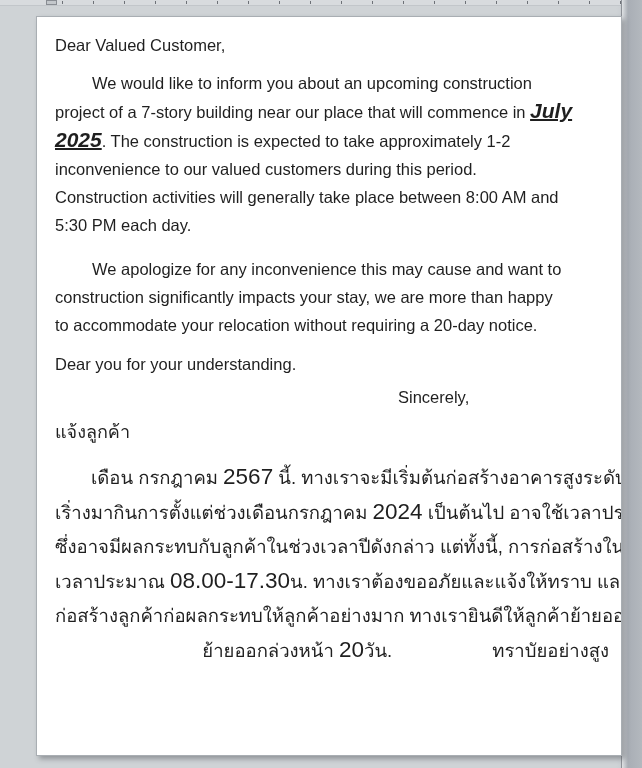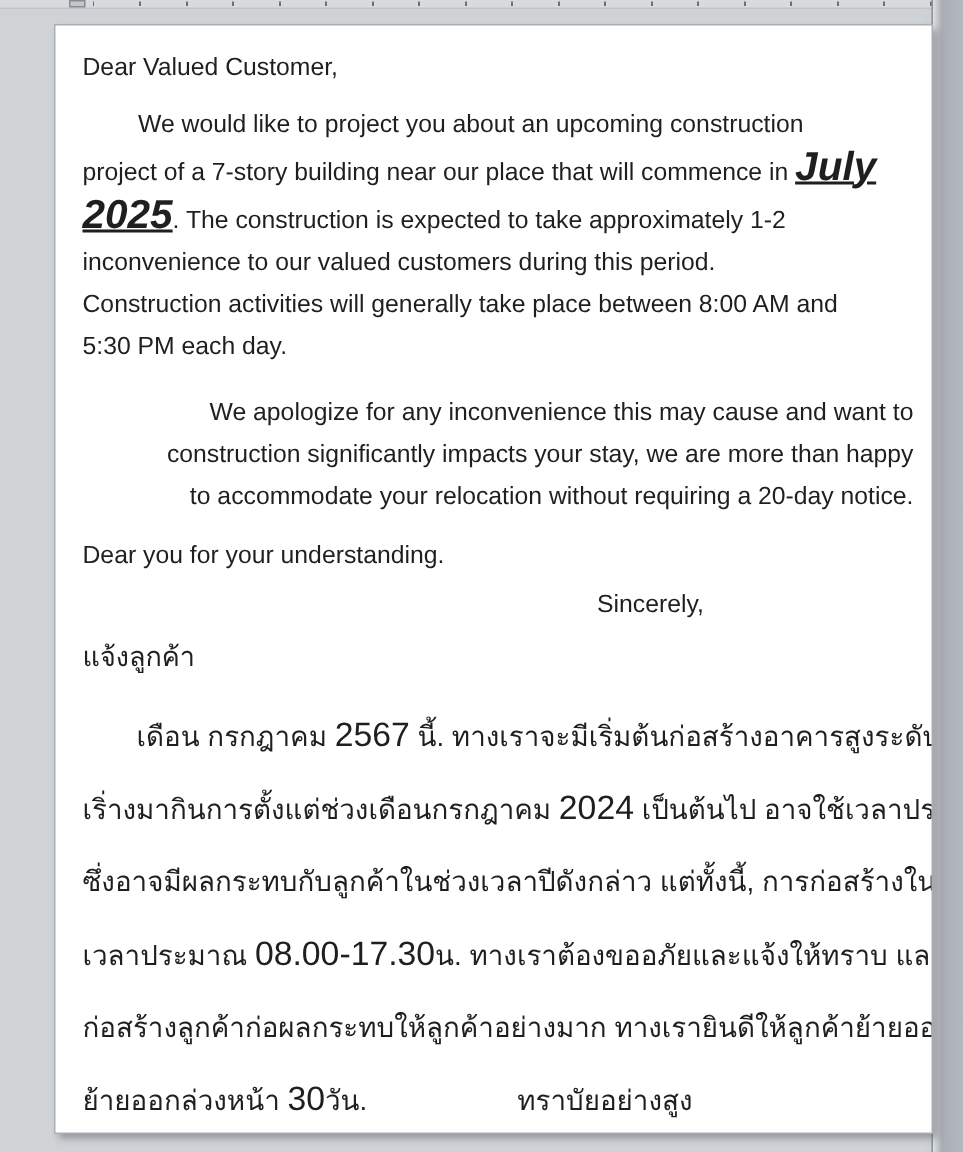--- a/index.html
+++ b/index.html
@@ -23,49 +23,49 @@
     background:#ffffff; box-sizing:border-box;
     border:1px solid #a9aeb3;
     box-shadow:3px 3px 5px rgba(70,75,82,.45);
     padding:14px 12px 0 18px; overflow:hidden;margin-top:10px;
   }
   .line { white-space:nowrap; }
   .en .line { font-size:16.5px; line-height:28px; }
   .salutation { font-size:16.5px; line-height:28px; }
   .para-indent .line:first-child { text-indent:37px; }
   .para-intro { margin-top:10px; }
-  .para-apology { margin-top:16px;text-align:right; }
+  .para-apology { margin-top:16px; }
   .thanks { margin-top:11px; font-size:16.5px; line-height:28px; }
   .signoff { margin-top:5px; margin-left:343px; font-size:16.5px; line-height:28px; }
-  .emph { font-weight:bold; font-style:italic; font-size:27px;
+  .emph { font-weight:bold; font-style:italic; font-size:21px;
           text-decoration:underline; text-decoration-thickness:2px; }
   .sq-red { text-decoration:underline wavy #d83b01 1px; text-underline-offset:4px; }
   .sq-grn { text-decoration:underline wavy #3a9e57 1px; text-underline-offset:4px; }
   .thai-heading { margin-top:6px; font-size:18px; line-height:30px; }
   .thai-para { margin-top:13px; }
-  .thai-para .line { font-size:18.5px; line-height:48px; }
+  .thai-para .line { font-size:18.5px; line-height:34px;text-align:right; }
   .thai-para .line:first-child { text-indent:36px; }
   .num { font-size:22.5px; }
   .gap { display:inline-block; width:100px; }
 </style>
 </head>
 <body>
 
 <div class="ruler">
   <div class="ruler-ticks"></div>
   <div class="ruler-marker"></div>
 </div>
 
 <div class="right-gutter"></div>
 
 <div class="page">
   <div class="salutation en">Dear Valued Customer,</div>
 
   <div class="en para-intro para-indent">
-      <div class="line"><span>We would like to project you about an upcoming construction</span></div>
+      <div class="line"><span>We would like to inform you about an upcoming construction</span></div>
       <div class="line"><span>project of a 7-story building near our place that will commence in </span><span class="emph">July</span></div>
       <div class="line"><span class="emph">2025</span><span>. The construction is expected to take approximately 1-2</span></div>
       <div class="line"><span>inconvenience to our valued customers during this period.</span></div>
       <div class="line"><span>Construction activities will generally take place between 8:00 AM and</span></div>
       <div class="line"><span>5:30 PM each day.</span></div>
     </div>
 
   <div class="en para-apology para-indent">
       <div class="line"><span>We apologize for any inconvenience this may cause and want to</span></div>
       <div class="line"><span>construction significantly impacts your stay, we are more than happy</span></div>
@@ -77,15 +77,15 @@
   <div class="signoff">Sincerely,</div>
 
   <div class="thai-heading">แจ้งลูกค้า</div>
 
   <div class="thai-para para-indent">
       <div class="line"><span>เดือน กรกฎาคม </span><span class="num">2567</span><span> นี้. ทางเราจะมีเริ่มต้นก่อสร้างอาคารสูงระดับ </span></div>
       <div class="line"><span>เริ่างมากินการตั้งแต่ช่วงเดือนกรกฎาคม </span><span class="num">2024</span><span> เป็นต้นไป อาจใช้เวลาประมาณ </span></div>
       <div class="line"><span>ซึ่งอาจมีผลกระทบกับลูกค้าในช่วงเวลาปีดังกล่าว แต่ทั้งนี้, การก่อสร้างในแต่ละวันจะเริ่ม</span></div>
       <div class="line"><span>เวลาประมาณ </span><span class="num">08.00-17.30</span><span>น. ทางเราต้องขออภัยและแจ้งให้ทราบ และหากการ</span></div>
       <div class="line"><span>ก่อสร้างลูกค้าก่อผลกระทบให้ลูกค้าอย่างมาก ทางเรายินดีให้ลูกค้าย้ายออกโดยไม่ต้องแจ้ง</span></div>
-      <div class="line"><span>ย้ายออกล่วงหน้า </span><span class="num">30</span><span>วัน.</span><span class="gap"></span><span>ทราบัยอย่างสูง</span></div>
+      <div class="line"><span>ย้ายออกล่วงหน้า </span><span class="num">20</span><span>วัน.</span><span class="gap"></span><span>ทราบัยอย่างสูง</span></div>
     </div>
 </div>
 
 </body></html>

